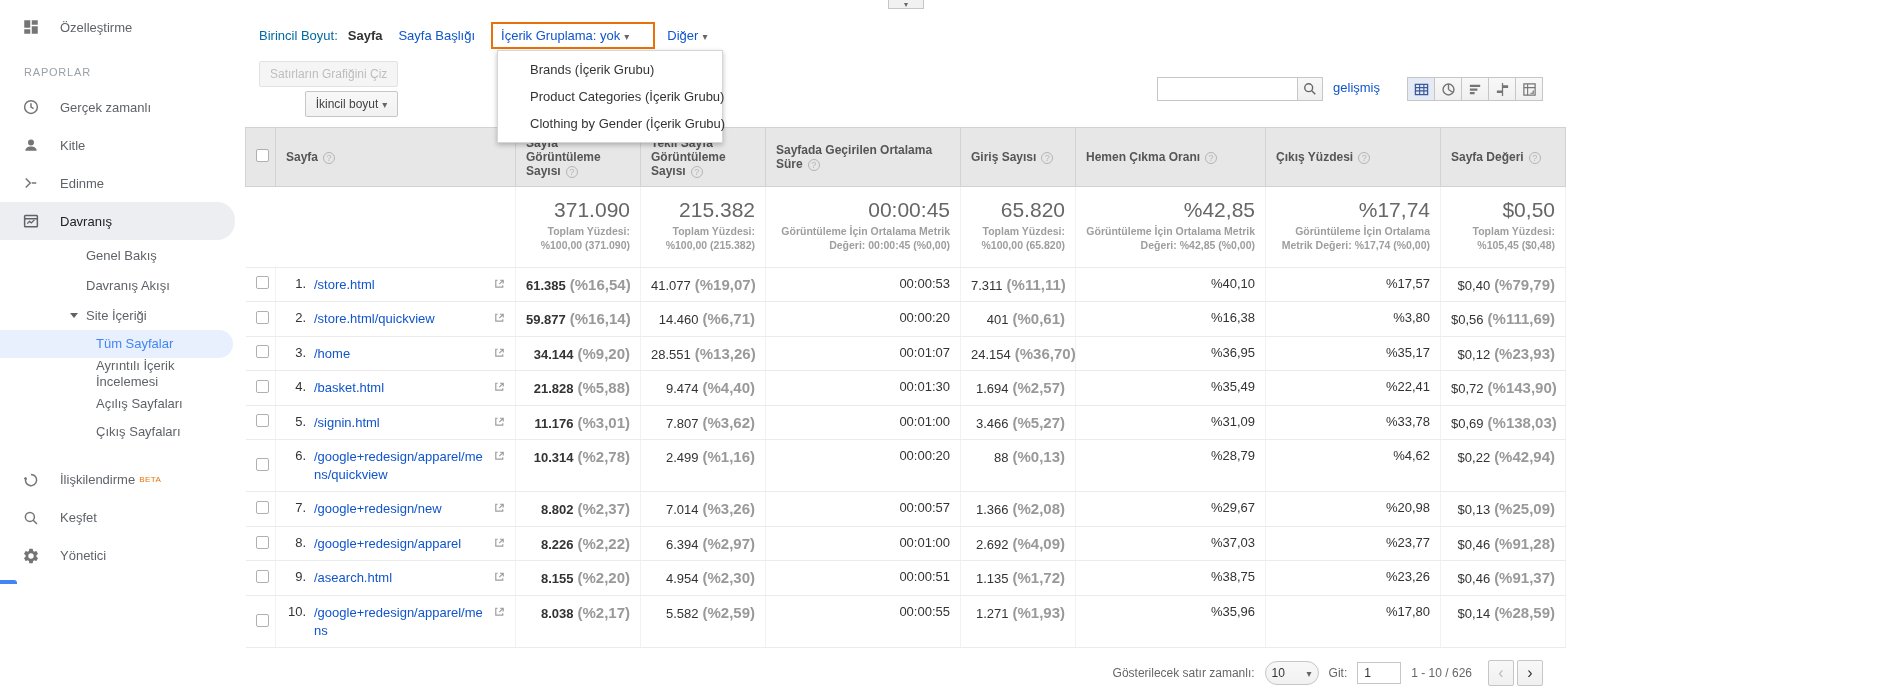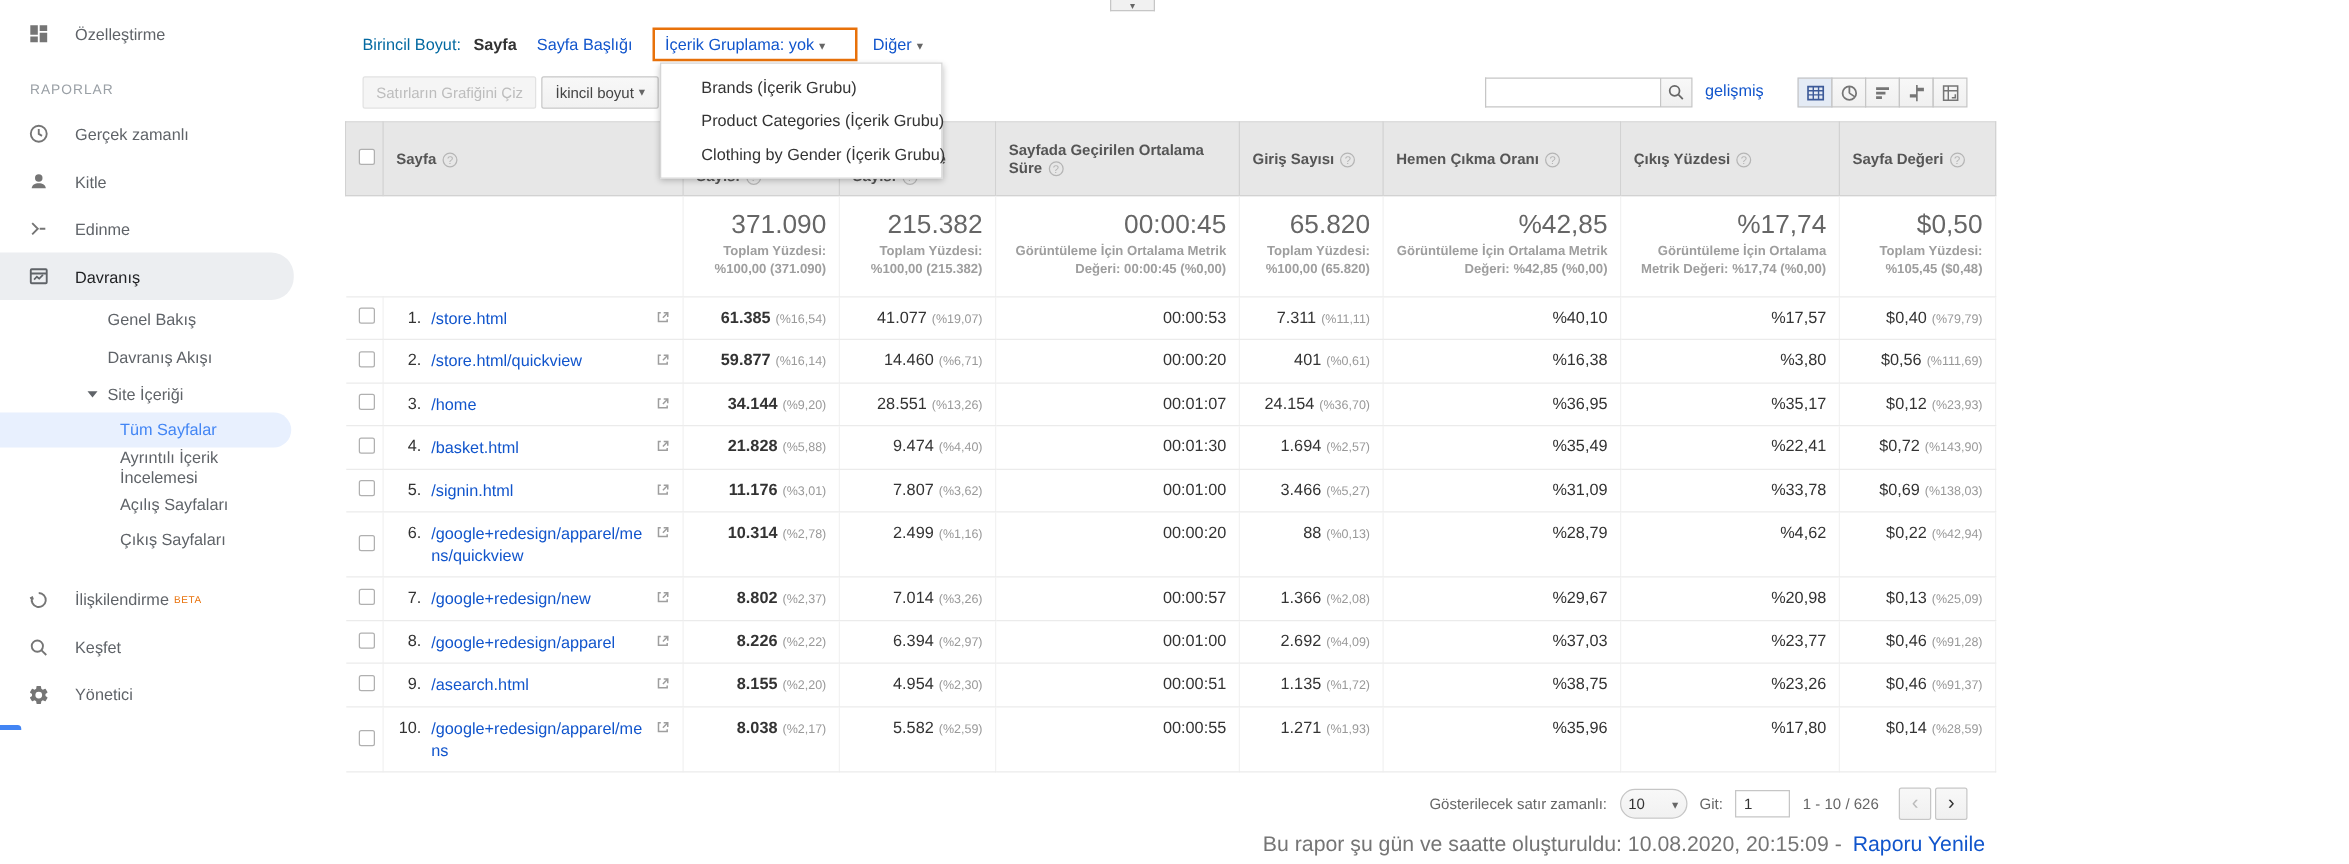--- a/index.html
+++ b/index.html
@@ -1,18 +1,18 @@
 <!DOCTYPE html>
 <html><head>
 <meta charset="utf-8">
 <style>
   * { box-sizing: border-box; margin: 0; padding: 0; }
   html,body { width:1879px; height:691px; overflow:hidden; background:#fff;
     font-family:"Liberation Sans", sans-serif; font-size:13px; color:#333; }
-  .app { position:relative; display:flex; width:1879px; height:584px;gap:31px; }
+  .app { position:relative; display:flex; width:1879px; height:584px; }
 
   
   .sidebar { width:245px; flex:0 0 245px; padding-top:8px; background:#fff; }
   .side-item { display:flex; align-items:center; height:38px; padding-left:22px;
     color:#5f6368; cursor:pointer; }
   .side-item .sicon { width:18px; height:18px; margin-right:20px; display:inline-flex; }
   .side-item.active { background:#eceef1; color:#202124; border-radius:0 18px 18px 0; margin-right:10px; }
   .side-heading { font-size:11px; color:#9aa0a6; letter-spacing:.8px; padding:20px 0 10px 24px; }
   .side-sub2 { height:30px; display:flex; align-items:center; padding-left:86px; color:#5f6368; cursor:pointer; }
   .side-sub2 .tri { width:0; height:0; border-left:4px solid transparent; border-right:4px solid transparent;
@@ -34,21 +34,21 @@
   .caret::after { content:"▾"; font-size:10px; color:#666; margin-left:4px; }
   .cg-box { position:relative; border:2px solid #e8710a; padding:4px 8px; margin-right:12px; }
 
   
   .dropdown { position:absolute; top:calc(100% + 3px); left:4px; width:226px; background:#fff;
     border:1px solid #d6d6d6; box-shadow:0 2px 5px rgba(0,0,0,.25); z-index:100; padding:5px 0; }
   .dropdown-item { padding:6px 10px 6px 32px; color:#333; white-space:nowrap; cursor:pointer; }
 
   .toolbar2 { display:flex; align-items:center; justify-content:space-between;
     margin:12px 0 10px 14px; padding-right:22px; }
-  .tb2-left { display:flex; align-items:flex-end; gap:4px; }
+  .tb2-left { display:flex; align-items:flex-end; gap:4px;flex-direction:column; }
   .btn { height:26px; display:inline-flex; align-items:center; padding:0 10px; font-size:12px;
     border:1px solid #c6c6c6; border-radius:2px; background:linear-gradient(#f8f8f8,#f1f1f1);
     color:#444; cursor:pointer; }
   .btn.disabled { background:#f5f5f5; border-color:#e2e2e2; color:#bdbdbd; cursor:default; }
   .tb2-right { display:flex; align-items:center; }
   .search-wrap { display:flex; align-items:center; }
   .search-input { width:140px; height:24px; border:1px solid #c6c6c6; border-right:none; padding:0 6px; font-size:12px; outline:none; }
   .search-btn { width:26px; height:24px; border:1px solid #c6c6c6; background:linear-gradient(#f8f8f8,#efefef);
     display:inline-flex; align-items:center; justify-content:center; cursor:pointer; }
   .adv-link { margin:0 14px 4px 10px; }
@@ -64,21 +64,21 @@
   thead th:first-child { border-left:1px solid #d2d2d2; }
   td { border-bottom:1px solid #ebebeb; border-right:1px solid #f2f2f2; padding:8px 10px; vertical-align:top; }
   td.cb, th.cb { text-align:center; vertical-align:middle; }
   .checkbox { display:inline-block; width:13px; height:13px; border:1px solid #b0b0b0; border-radius:2px; background:#fff; cursor:pointer; }
   tr.summary td { padding:10px 10px 14px; }
   .sum-val { display:block; text-align:right; font-size:21px; color:#666; line-height:1.2; }
   .sum-sub { display:block; text-align:right; font-size:10.5px; color:#9e9e9e; line-height:1.35; margin-top:2px;font-weight:bold; }
   td.m { text-align:right; white-space:nowrap; }
   td.m .v { color:#333; }
   td.m.s .v { font-weight:bold; }
-  td.m .pct { color:#999; font-size:10px; margin-left:4px; }
+  td.m .pct { color:#999; font-size:15px; margin-left:4px;font-weight:bold; }
   td.pg { padding:8px 8px 8px 4px; }
   .pgwrap { display:flex; align-items:flex-start; }
   .rownum { flex:0 0 26px; text-align:right; margin-right:8px; color:#333; }
   a.pagelink { flex:1; color:#1155cc; text-decoration:none; word-break:break-all; line-height:1.35; }
   .extlink { flex:0 0 14px; margin-left:6px; margin-top:1px; cursor:pointer; }
   .qicon { display:inline-flex; width:12px; height:12px; border:1px solid #b5b5b5; border-radius:50%;
     color:#b5b5b5; font-size:9px; align-items:center; justify-content:center; margin-left:5px;
     vertical-align:middle; font-weight:normal; }
   .qicon::after { content:"?"; }
 

